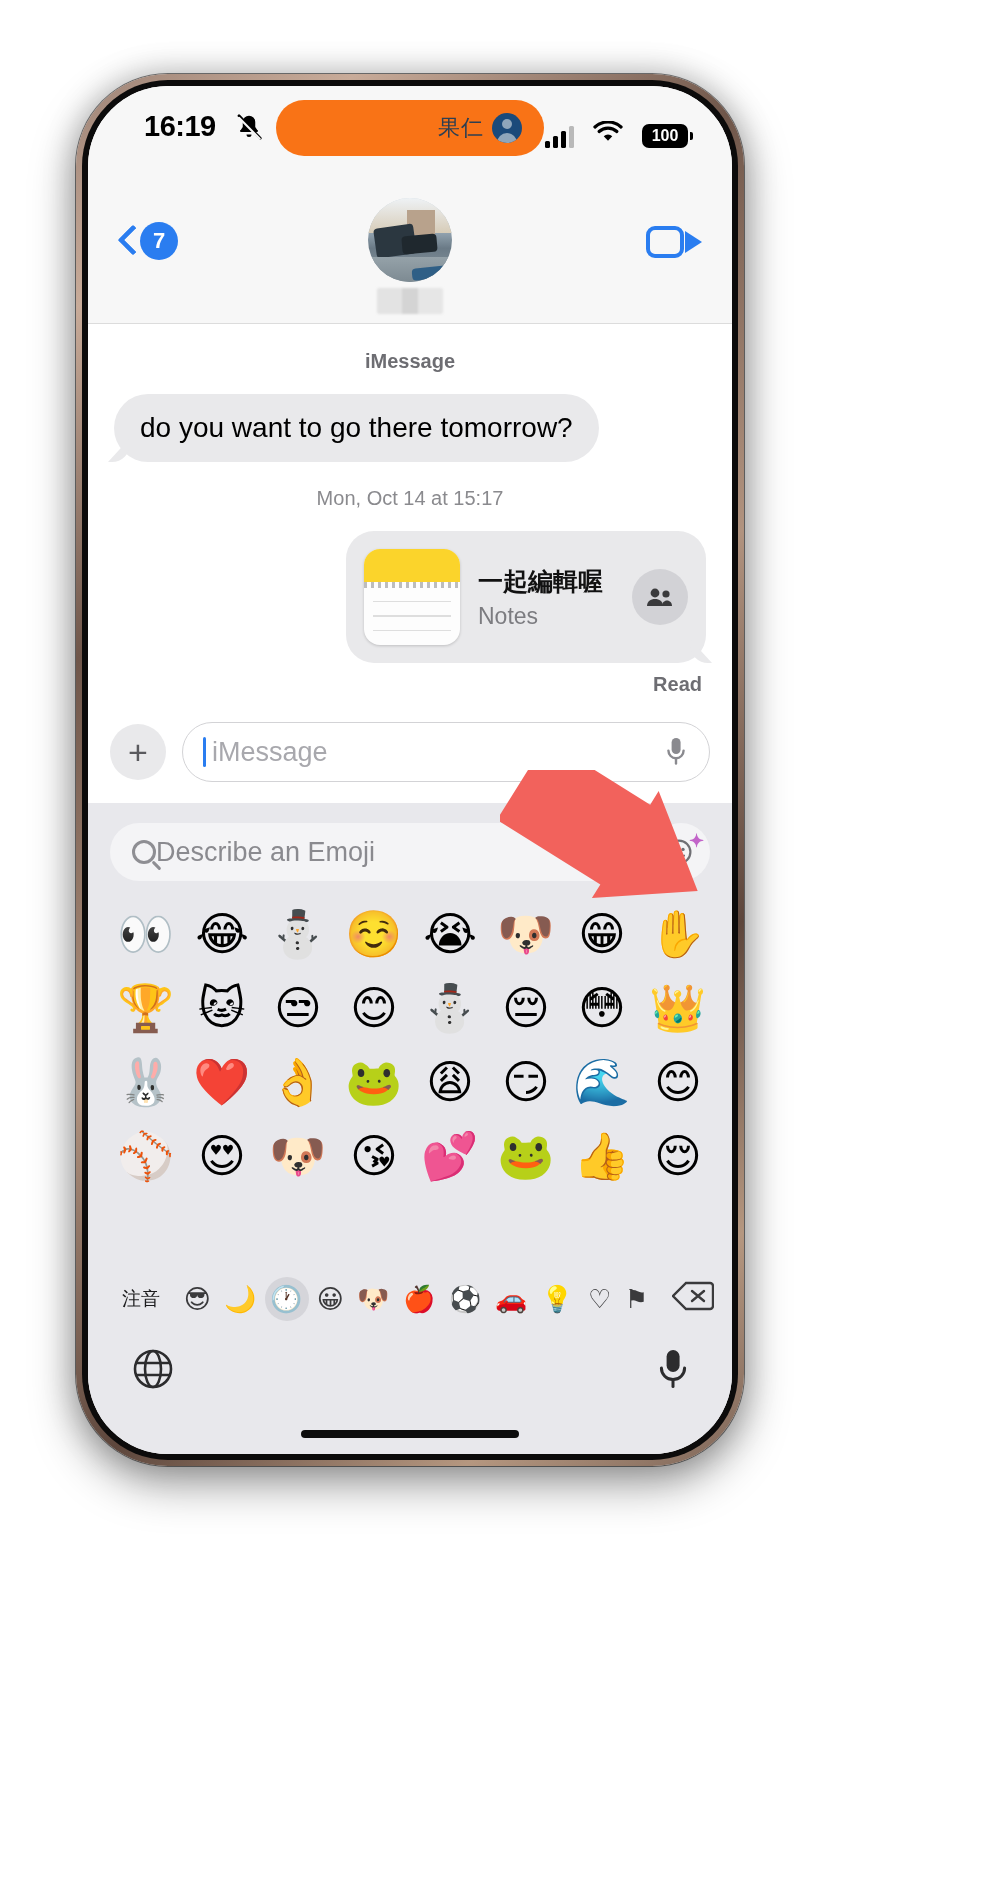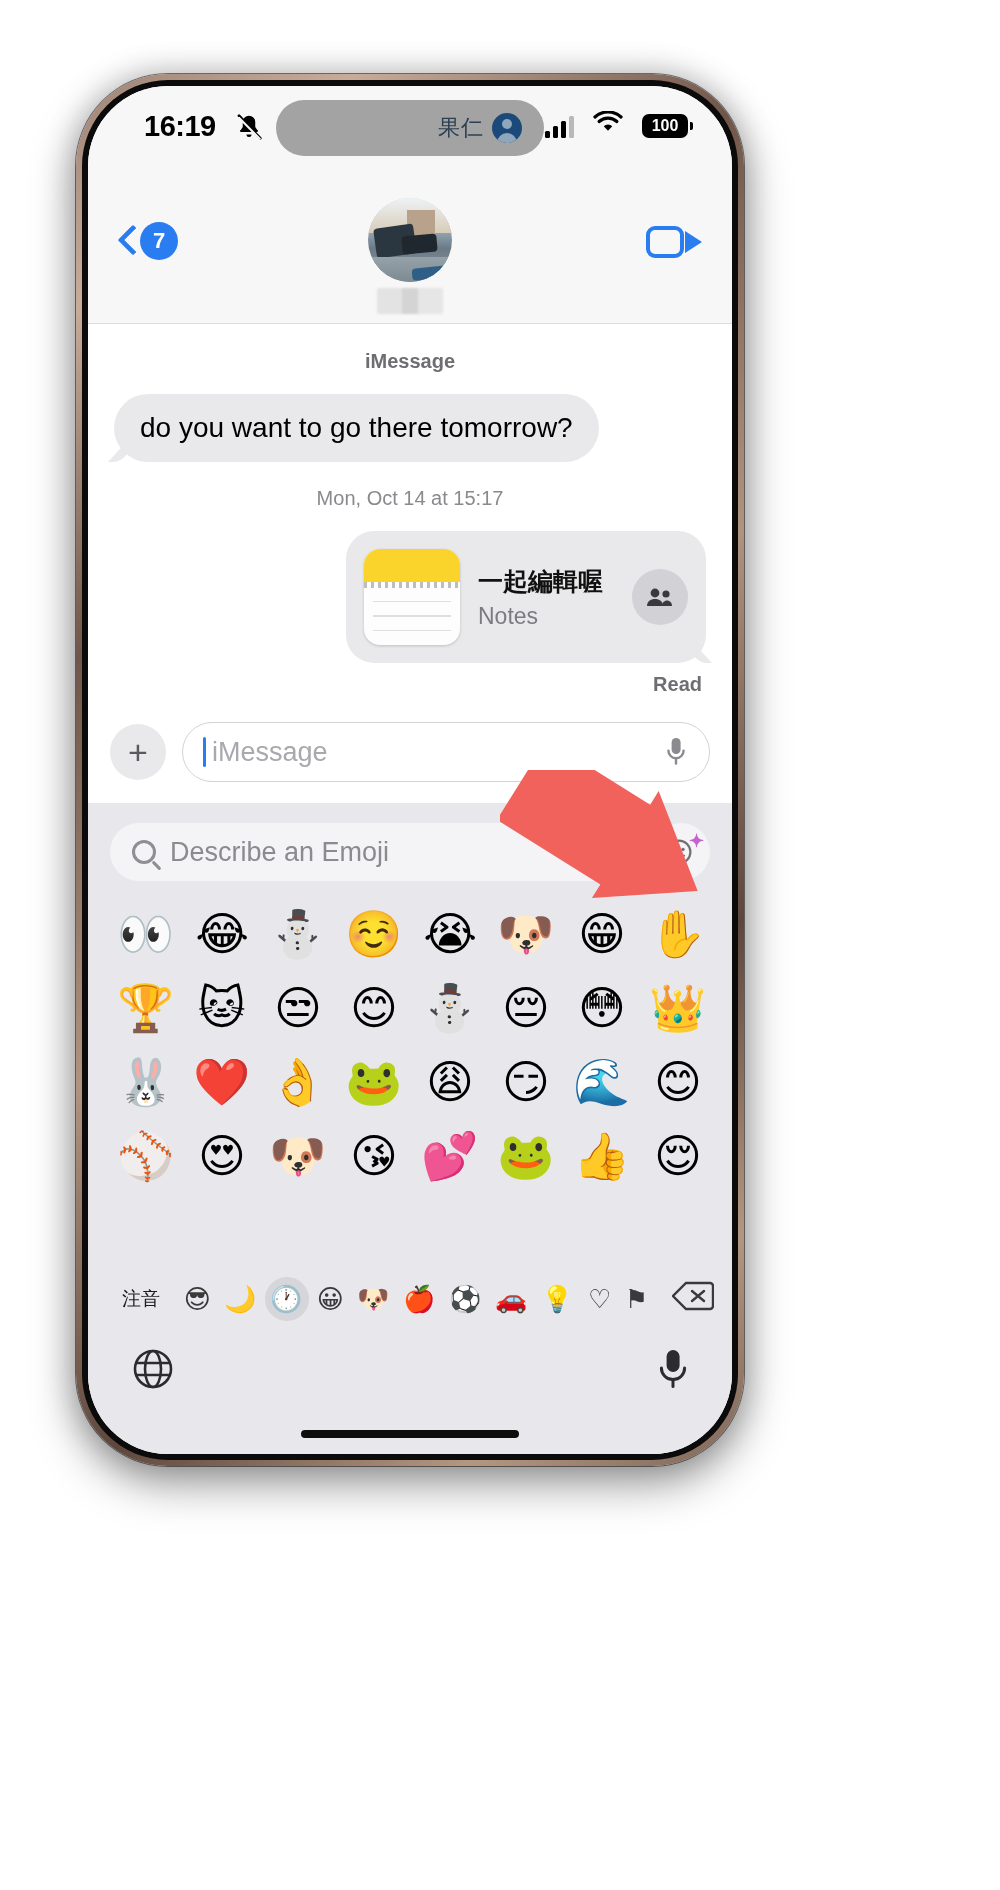--- a/index.html
+++ b/index.html
@@ -56,21 +56,21 @@
   .sb-time {
     position: absolute; left: 56px; top: 24px;
     font-size: 29px; font-weight: 700; color: #000;
     letter-spacing: -0.5px;
   }
   .sb-bell { position: absolute; left: 146px; top: 26px; }
   .dynamic-island {
     position: absolute; left: 188px; top: 14px;
     width: 268px; height: 56px;
     border-radius: 30px;
-    background: #a3a3a3;
+    background: #f97316;
     display: flex; align-items: center; justify-content: flex-end;
     padding-right: 22px; gap: 8px;
     overflow: hidden;
   }
   .di-text {
     font-size: 22px; color: #2e3f52; font-weight: 500;
     letter-spacing: 1px;
   }
   .di-avatar {
     width: 30px; height: 30px; border-radius: 50%;
@@ -80,21 +80,21 @@
   }
   .di-avatar .head {
     width: 10px; height: 10px; border-radius: 50%;
     background: #8fa6bb; position: absolute; margin-bottom: 14px;
   }
   .di-avatar .body {
     width: 20px; height: 10px; border-radius: 10px 10px 0 0;
     background: #8fa6bb;
   }
   .sb-right {
-    position: absolute; right: 44px; top: 24px;
+    position: absolute; right: 44px; top: 34px;
     display: flex; align-items: flex-end; gap: 19px; height: 28px;
   }
   .bars { display: flex; align-items: flex-end; gap: 3px; height: 22px; }
   .bars i { display: block; width: 5px; border-radius: 1.5px; background: #000; }
   .bars i:nth-child(1) { height: 7px; }
   .bars i:nth-child(2) { height: 12px; }
   .bars i:nth-child(3) { height: 17px; }
   .bars i:nth-child(4) { height: 22px; background: #b9b9b9; }
   .battery {
     position: relative; width: 46px; height: 24px;
@@ -298,21 +298,21 @@
     width: 644px; height: 651px;
     background: #e8e8ec;
   }
   .emoji-search-row {
     display: flex; align-items: center; gap: 14px;
     padding: 20px 22px 8px 22px;
   }
   .emoji-search {
     flex: 1 1 auto; height: 58px;
     background: #f4f4f6; border-radius: 29px;
-    display: flex; align-items: center; gap: 14px; padding: 0 22px;
+    display: flex; align-items: center; gap: 0; padding: 0 22px;
   }
   .search-glass {
     width: 24px; height: 24px; border: 3px solid #8e8e93;
     border-radius: 50%; position: relative; flex: 0 0 auto;
   }
   .search-glass::after {
     content: ""; position: absolute; right: -9px; bottom: -6px;
     width: 11px; height: 3px; background: #8e8e93;
     border-radius: 2px; transform: rotate(45deg);
   }

